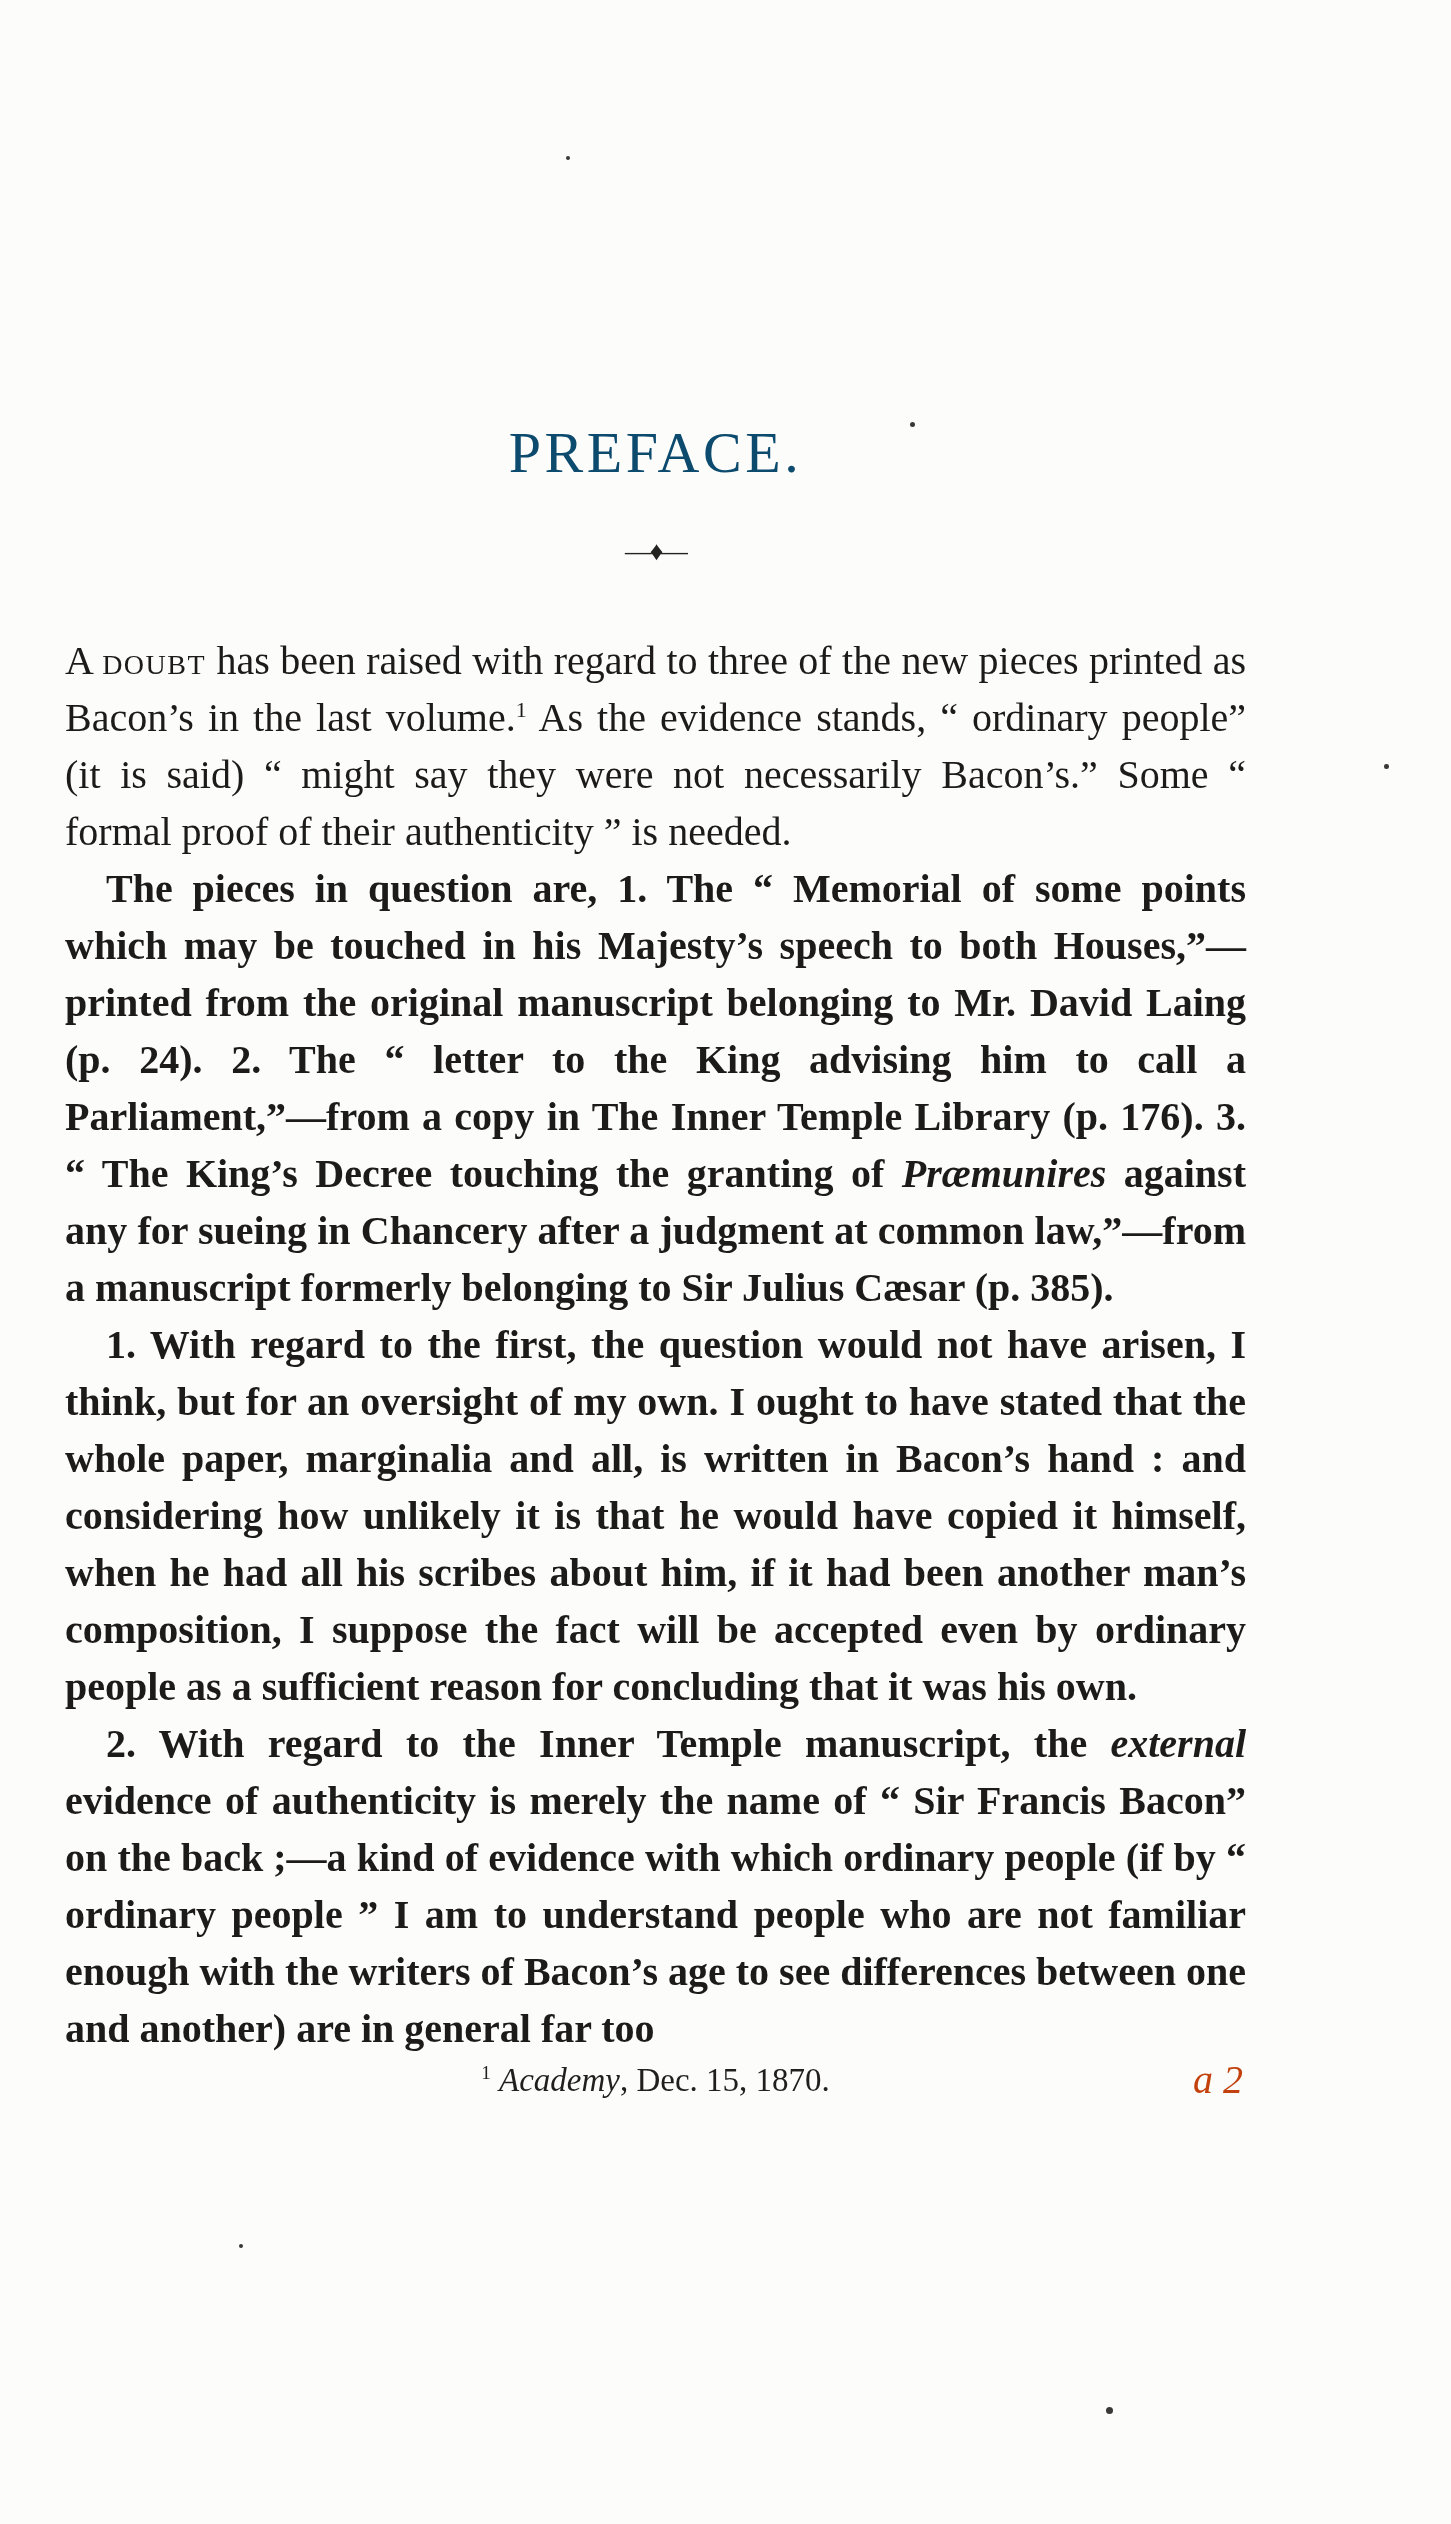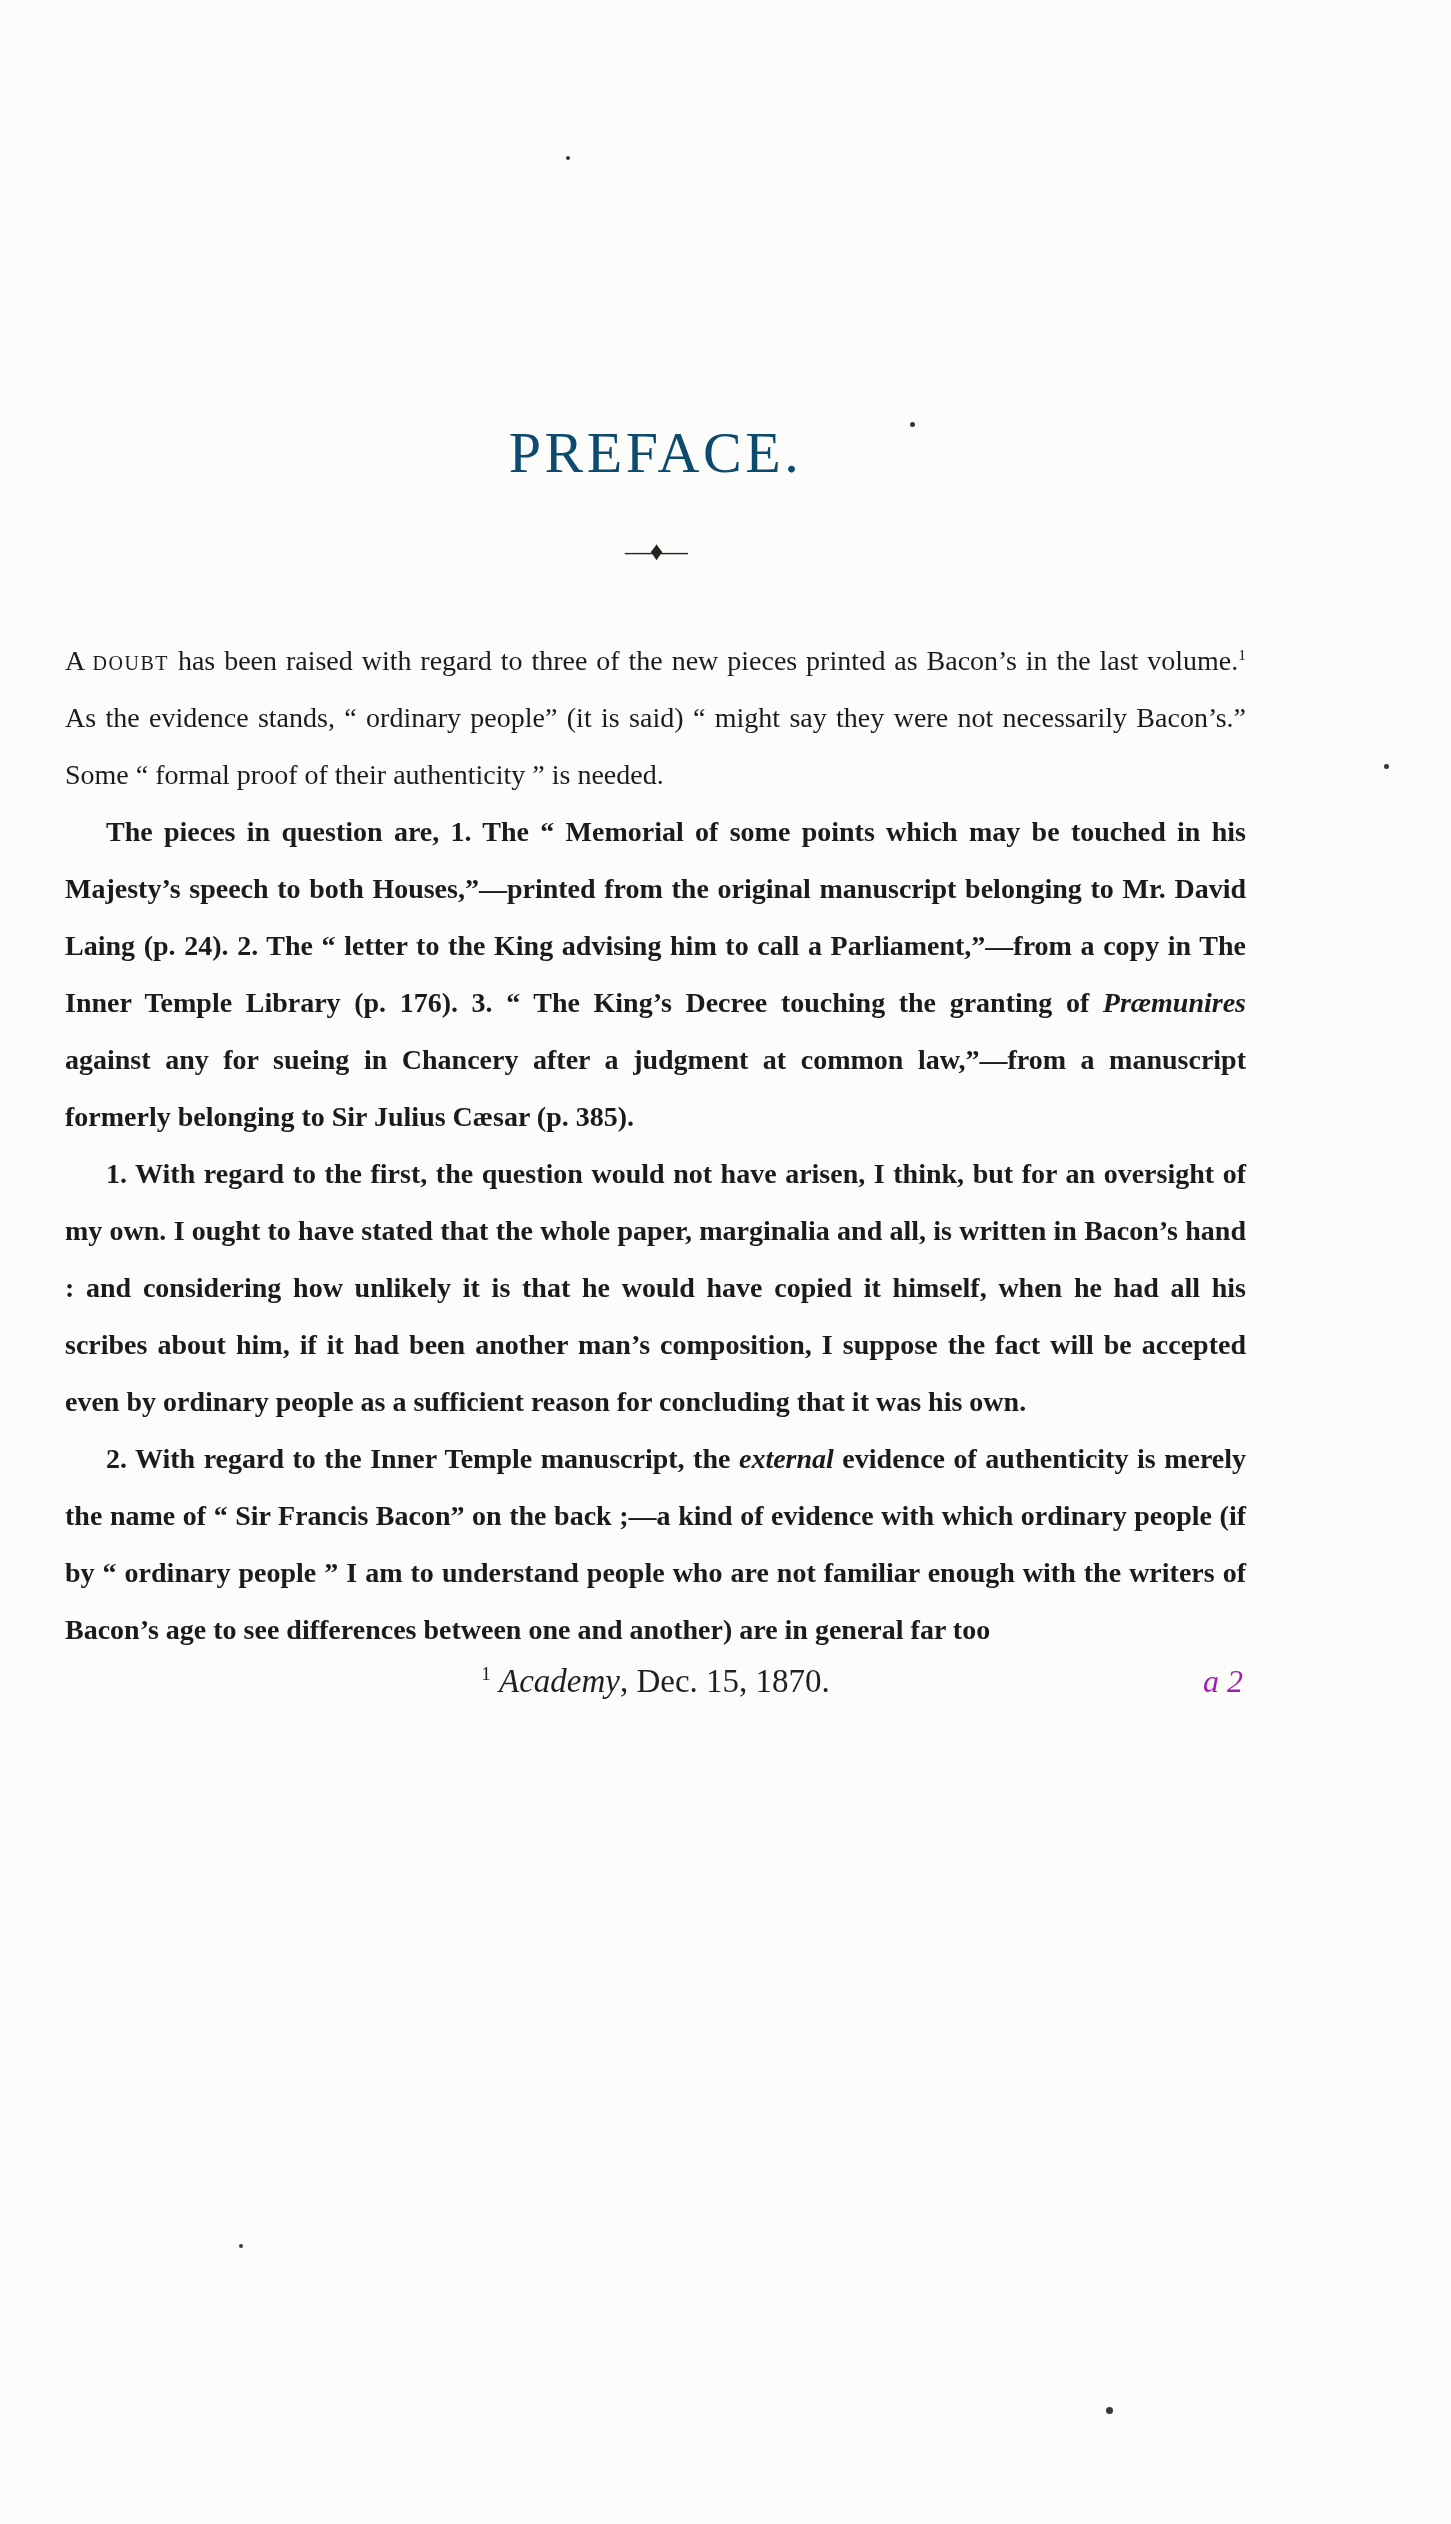--- a/index.html
+++ b/index.html
@@ -34,21 +34,21 @@
   }
   .ornament {
     margin-top: 50px;
     text-align: center;
     font-size: 26.6px;
     letter-spacing: -2px;
     color: #23221f;
   }
   .textblock {
     margin-top: 65px;
-    font-size: 28px;
+    font-size: 40px;
     line-height: 57px;
     text-align: justify;
     color: #1c1b19;
   }
   .textblock p {
     margin: 0;
   }
   .textblock p.indent {
     text-indent: 41px;
     font-weight: bold;
@@ -82,22 +82,22 @@
   .footnote sup {
     font-size: 58%;
     vertical-align: super;
     line-height: 0;
   }
   .signature {
     position: absolute;
     right: 3.1px;
     top: 0;
     font-style: italic;
-    font-size: 32px;
-    color: #a21caf;
+    font-size: 40px;
+    color: #c2410c;
   }
   .speck {
     position: absolute;
     background: #3a3835;
     border-radius: 50%;
   }
 </style>
 </head>
 <body>
 

